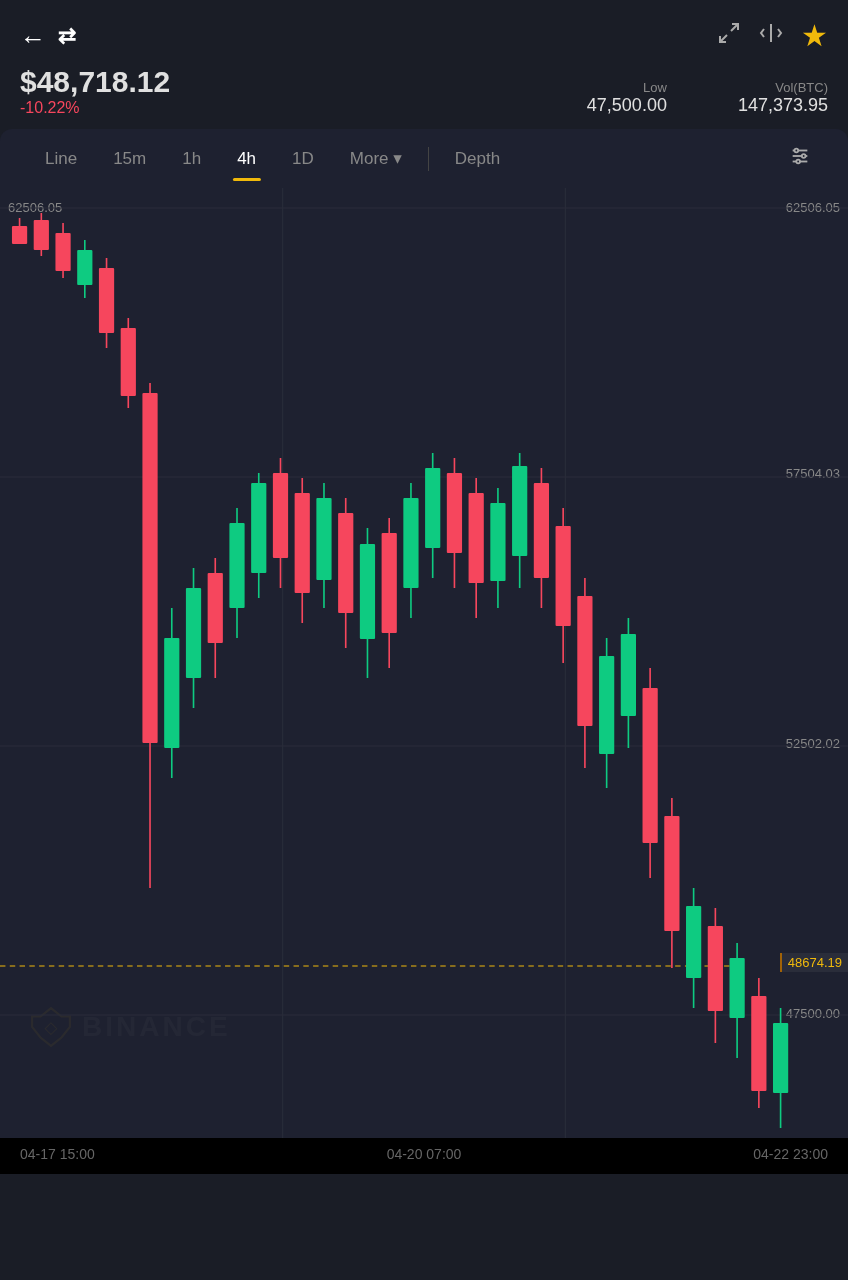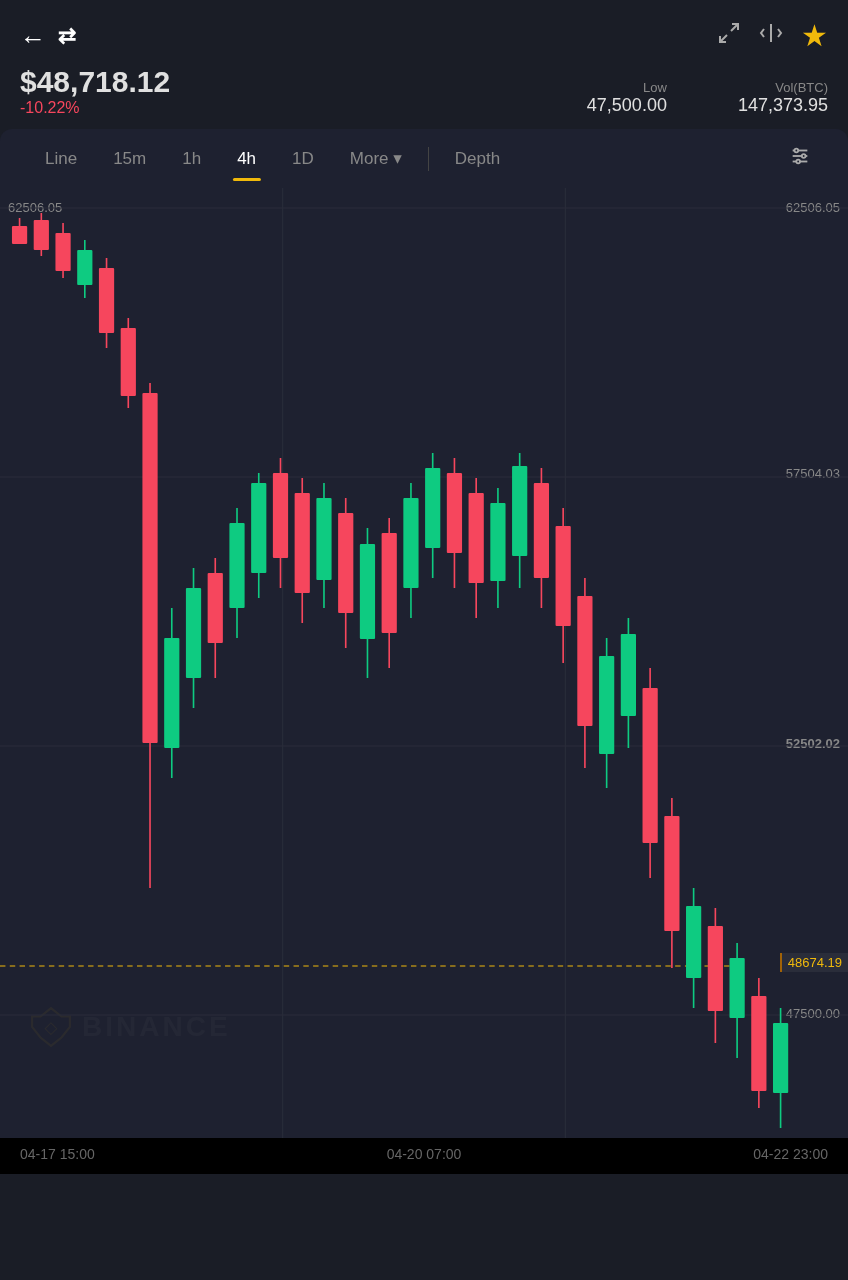--- a/index.html
+++ b/index.html
@@ -238,21 +238,21 @@
 
 <div class="chart-wrapper">
   <div class="chart-container">
 
     <div class="price-label" style="top: 12px;">
       <span>62506.05</span>
     </div>
     <div class="price-label" style="top: 278px;">
       <span>57504.03</span>
     </div>
-    <div class="price-label" style="top: 548px; font-weight: bold;">
+    <div class="price-label" style="top: 548px;">
       <span>52502.02</span>
     </div>
     <div class="price-label" style="top: 818px;">
       <span>47500.00</span>
     </div>
 
     <div style="position:absolute; left:8px; top:12px; color:#888; font-size:13px;">
       <span>62506.05</span>
     </div>
 

